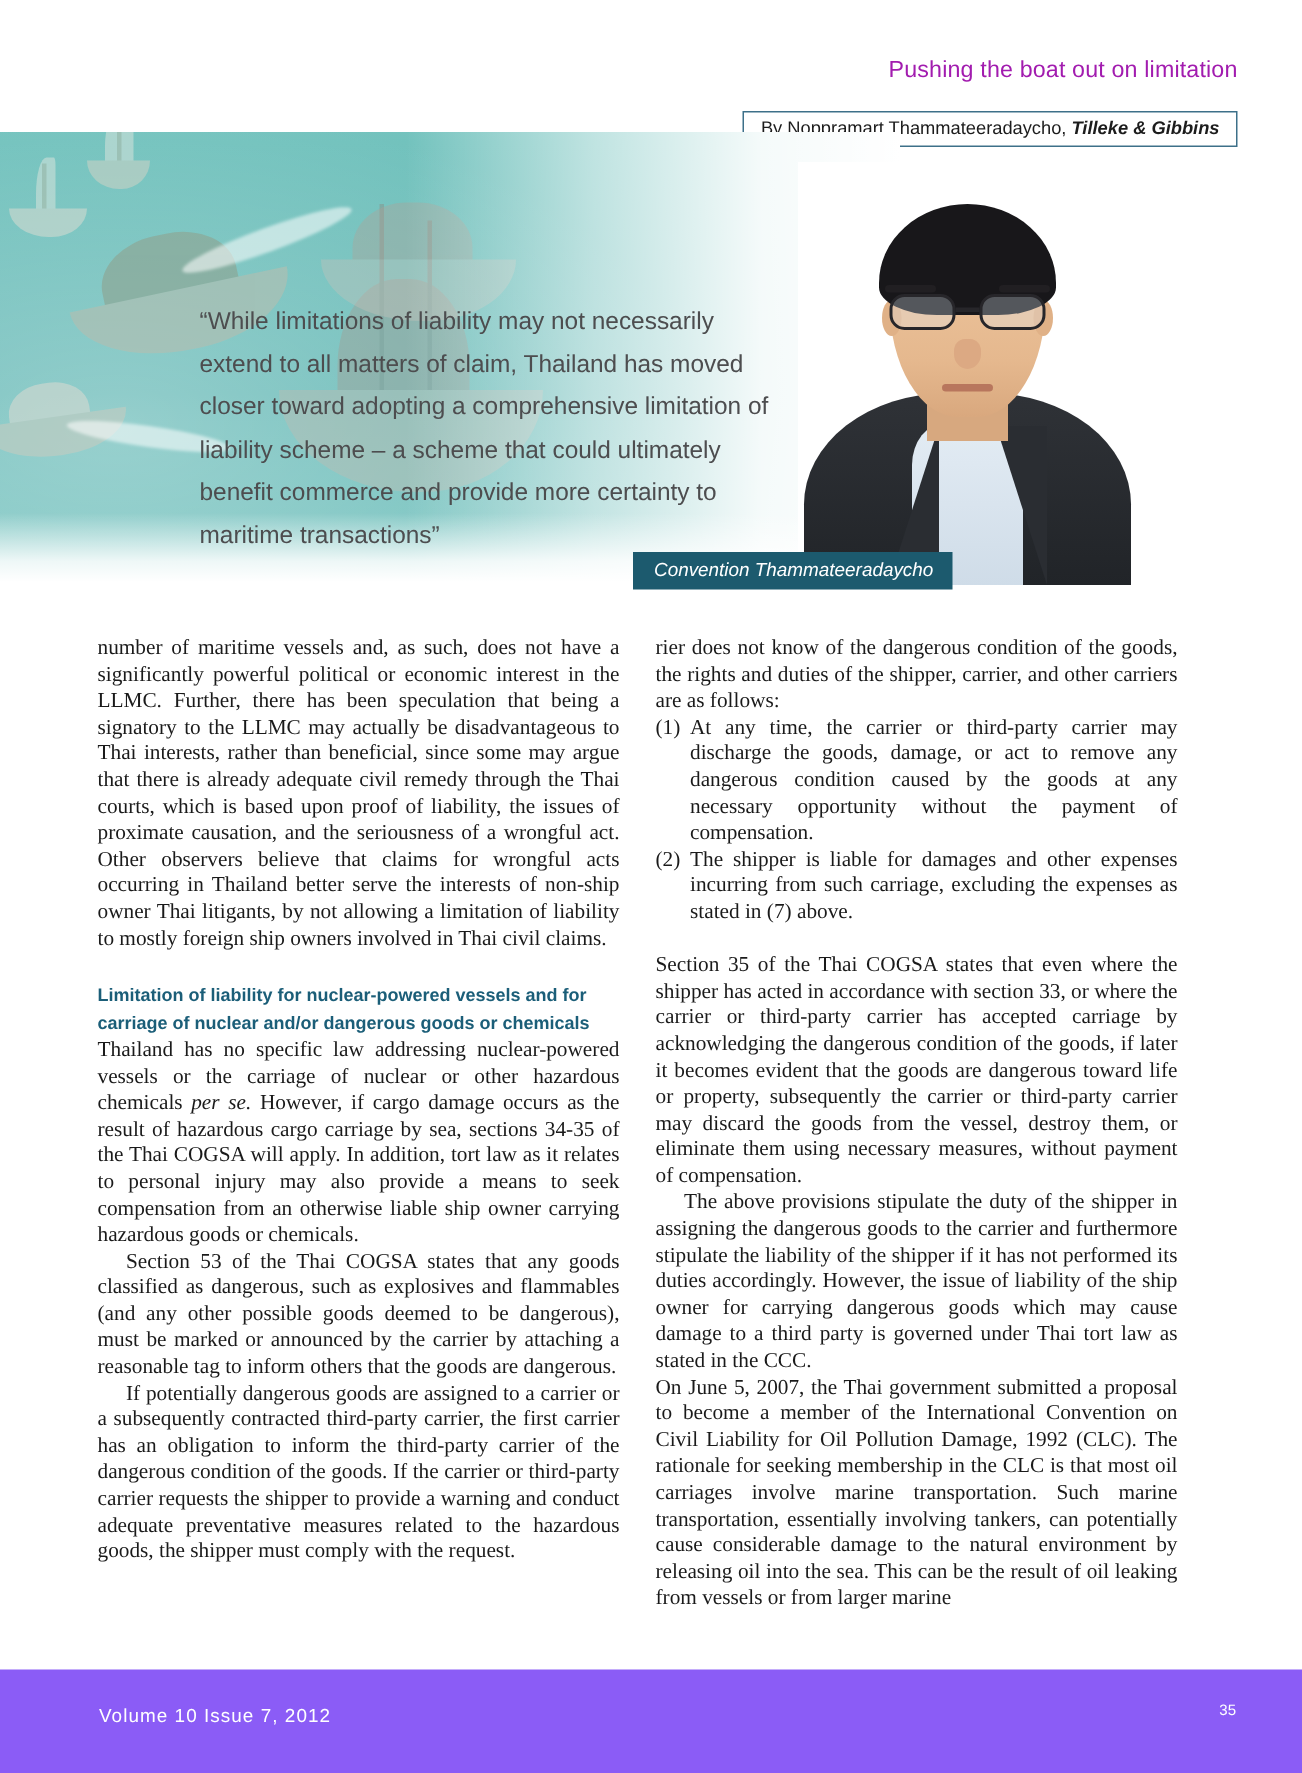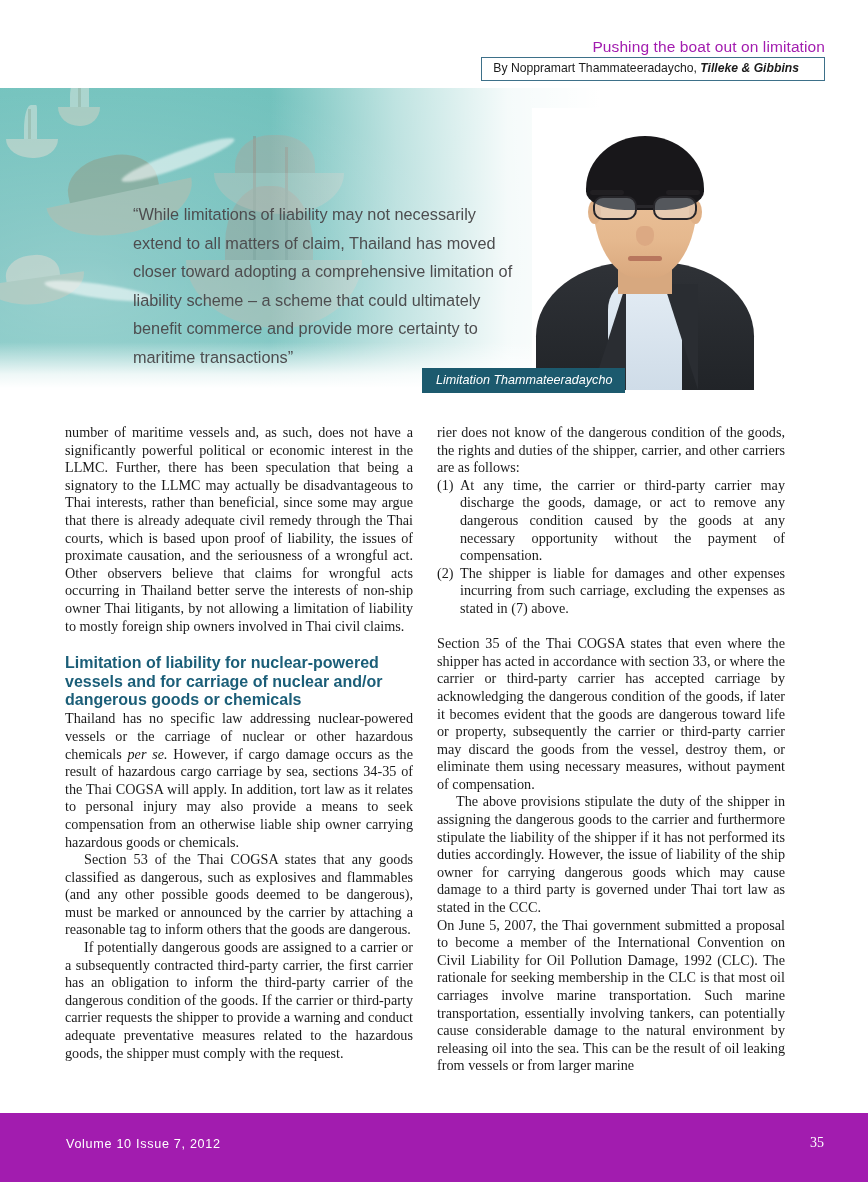--- a/index.html
+++ b/index.html
@@ -24,25 +24,25 @@
     font-family: "Liberation Sans", sans-serif;
     font-size: 15.5px;
     color: #a21caf;
     letter-spacing: 0.1px;
     white-space: nowrap;
   }
 
   
   .byline-box {
     position: absolute;
-    top: 57px;
+    top: 74px;
     right: 43px;
     border: 1px solid #3d7089;
     background: #ffffff;
-    padding: 3px 25px 4px 11px;
+    padding: 3px 11px 4px 11px;
     font-family: "Liberation Sans", sans-serif;
     font-size: 12.2px;
     color: #1c1c1c;
     white-space: nowrap;
     line-height: 1.2;
   }
   .byline-box .firm {
     font-weight: bold;
     font-style: italic;
   }
@@ -337,21 +337,21 @@
     text-justify: inter-word;
     hyphens: manual;
   }
   p.body.indent { text-indent: 19px; }
   p.body em { }
 
   h2.section {
     margin: 19px 0 0 0;
     font-family: "Liberation Sans", sans-serif;
     font-weight: bold;
-    font-size: 16px;
+    font-size: 12px;
     line-height: 18.4px;
     color: #1b5e78;
   }
   h2.section + p.body { margin-top: 1px; }
 
   ol.numlist {
     margin: 0;
     padding: 0;
     list-style: none;
   }
@@ -369,37 +369,37 @@
   }
   .spacer-para { height: 17.6px; }
 
   
   .footer {
     position: absolute;
     left: 0;
     bottom: 0;
     width: 868px;
     height: 69px;
-    background: #a21caf;
+    background: #8b5cf6;
   }
   .footer-volume {
     position: absolute;
     left: 66px;
     top: 24px;
     font-family: "Liberation Sans", sans-serif;
     font-size: 12.6px;
     letter-spacing: 0.7px;
     color: #ffffff;
   }
   .footer-page {
     position: absolute;
     right: 44px;
     top: 22px;
-    font-family: Liberation Serif, serif;
-    font-size: 14px;
+    font-family: Liberation Sans, sans-serif;
+    font-size: 10px;
     color: #ffffff;
   }
 </style>
 </head>
 <body>
 
 <div class="running-head">Pushing the boat out on limitation</div>
 
 <div class="byline-box"><span>By Noppramart Thammateeradaycho, </span><span class="firm">Tilleke &amp; Gibbins</span></div>
 
@@ -459,21 +459,21 @@
     <div class="p-brow-r"></div>
     <div class="p-glasses">
       <div class="p-lens left"></div>
       <div class="p-bridge"></div>
       <div class="p-lens right"></div>
     </div>
     <div class="p-nose"></div>
     <div class="p-mouth"></div>
   </div>
 
-  <div class="portrait-caption">Limitation Thammateeradaycho</div>
+  <div class="portrait-caption">Convention Thammateeradaycho</div>
 </div>
 
 <div class="columns">
 
   <div class="col col-left">
     <p class="body">number of maritime vessels and, as such, does not have a significantly powerful political or economic interest in the LLMC. Further, there has been speculation that being a signatory to the LLMC may actually be disadvantageous to Thai interests, rather than beneficial, since some may argue that there is already adequate civil remedy through the Thai courts, which is based upon proof of liability, the issues of proximate causation, and the seriousness of a wrongful act. Other observers believe that claims for wrongful acts occurring in Thailand better serve the interests of non-ship owner Thai litigants, by not allowing a limitation of liability to mostly foreign ship owners involved in Thai civil claims.</p>
 
     <h2 class="section">Limitation of liability for nuclear-powered vessels and for carriage of nuclear and/or dangerous goods or chemicals</h2>
 
     <p class="body"><span>Thailand has no specific law addressing nuclear-powered vessels or the carriage of nuclear or other hazardous chemicals </span><em>per se.</em><span> However, if cargo damage occurs as the result of hazardous cargo carriage by sea, sections 34-35 of the Thai COGSA will apply. In addition, tort law as it relates to personal injury may also provide a means to seek compensation from an otherwise liable ship owner carrying hazardous goods or chemicals.</span></p>

